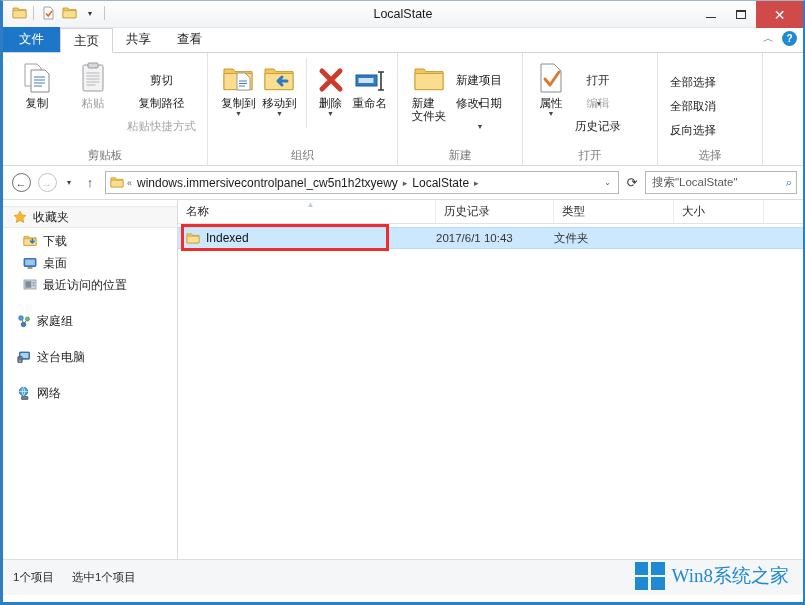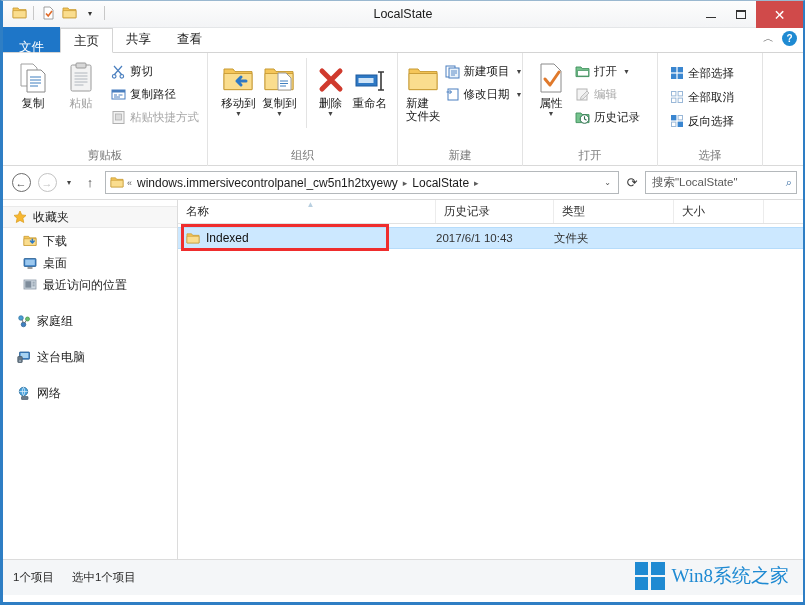--- a/index.html
+++ b/index.html
@@ -49,21 +49,21 @@
     background: #ffffff;
     border-bottom: 1px solid #d4d4d4;
     display: flex; align-items: flex-end;
   }
   .tab {
     height: 25px; line-height: 25px;
     padding: 0 13px;
     font-size: 12.5px; color: #222;
     cursor: pointer;
   }
-  .tab.file { background: #1e76c8; color: #fff; font-weight: normal; padding: 8px 16px; }
+  .tab.file { background: #1e76c8; color: #fff; font-weight: normal; padding: 0 16px; }
   .tab.active { background: #fff; border: 1px solid #d4d4d4; border-bottom: 1px solid #fff; position: relative; z-index: 2; margin-bottom: -1px; }
   .tabstrip .right { position: absolute; right: 6px; top: 3px; display: flex; align-items: center; gap: 8px; }
   .chev-up { font-size: 11px; color: #5a5a5a; cursor: pointer; }
   .help-icon {
     width: 15px; height: 15px; border-radius: 50%;
     background: #1f8ad2; color: #fff;
     font-size: 10px; font-weight: bold;
     display: flex; align-items: center; justify-content: center;
     cursor: pointer;
   }
@@ -79,21 +79,21 @@
   .rgroup-body { flex: 1; display: flex; align-items: flex-start; padding: 5px 6px 0 6px; }
   .rgroup-label { height: 18px; line-height: 14px; text-align: center; font-size: 11.5px; color: #7a7a7a; }
 
   .bigbtn { width: 56px; display: flex; flex-direction: column; align-items: center; cursor: pointer; padding-top: 2px; }
   .bigbtn .glyph { height: 34px; display: flex; align-items: flex-end; justify-content: center; }
   .bigbtn .lbl { font-size: 11.5px; color: #1a1a1a; margin-top: 3px; text-align: left; line-height: 13px; }
   .bigbtn.disabled .lbl { color: #a0a0a0; }
   .caret { font-size: 7px; color: #444; line-height: 6px; margin-top: 1px; }
 
   .smallcol { display: flex; flex-direction: column; gap: 3px; padding-top: 3px; }
-  .smallbtn { display: flex; align-items: center; gap: 4px; cursor: pointer; height: 20px; padding: 0 2px; }
+  .smallbtn { display: flex; align-items: center; gap: 12px; cursor: pointer; height: 20px; padding: 0 2px; flex-direction: column; }
   .smallbtn .lbl { font-size: 11.5px; color: #1a1a1a; white-space: nowrap; }
   .smallbtn.disabled .lbl { color: #a7a7a7; }
   .smallbtn .dd { font-size: 7px; color: #444; margin-left: 2px; }
 
   
   .addrbar { height: 33px; display: flex; align-items: center; padding: 0 6px; background: #ffffff; gap: 2px; }
   .navbtn { width: 24px; height: 24px; display: flex; align-items: center; justify-content: center; cursor: pointer; }
   .navcircle { width: 19px; height: 19px; border-radius: 50%; border: 1px solid #6d6d6d; display: flex; align-items: center; justify-content: center; font-size: 11px; color: #4a4a4a; }
   .navcircle.dis { border-color: #c3c3c3; color: #c3c3c3; }
   .recent { width: 16px; display: flex; align-items: center; justify-content: center; font-size: 8px; color: #444; cursor: pointer; }
@@ -292,38 +292,38 @@
       <div class="rgroup-label">剪贴板</div>
     </div>
 
     <div class="rgroup" style="width:190px;">
       <div class="rgroup-body" style="padding-left:10px;">
         <div class="bigbtn" style="width:46px;">
           <div class="glyph">
             <svg width="32" height="30" viewBox="0 0 32 30">
                 <path d="M2 5h9l2 2.6h17v18H2z" fill="#f5c65a" stroke="#c79a33" stroke-width="1"></path>
                 <path d="M2 9.5h28V25.6H2z" fill="#fadd8e" stroke="#c79a33" stroke-width="0.9"></path>
-                <path d="M24 17h-9m0 0l4-4m-4 4l4 4" stroke="#2e79c5" stroke-width="3" fill="none" stroke-linecap="round" stroke-linejoin="round"></path>
-              </svg>
-          </div>
-          <div class="lbl">移动到</div>
-          <div class="caret">▼</div>
-        </div>
-        <div class="bigbtn" style="width:46px;">
-          <div class="glyph">
-            <svg width="32" height="30" viewBox="0 0 32 30">
-                <path d="M2 5h9l2 2.6h17v18H2z" fill="#f5c65a" stroke="#c79a33" stroke-width="1"></path>
-                <path d="M2 9.5h28V25.6H2z" fill="#fadd8e" stroke="#c79a33" stroke-width="0.9"></path>
                 <path d="M15 9h8l5 5v12h-13z" fill="#fff" stroke="#9a9a9a" stroke-width="1"></path>
                 <g stroke="#3f7fbf" stroke-width="1">
                   <path d="M17 17h8M17 19.5h8M17 22h6"></path>
                 </g>
               </svg>
           </div>
           <div class="lbl">复制到</div>
+          <div class="caret">▼</div>
+        </div>
+        <div class="bigbtn" style="width:46px;">
+          <div class="glyph">
+            <svg width="32" height="30" viewBox="0 0 32 30">
+                <path d="M2 5h9l2 2.6h17v18H2z" fill="#f5c65a" stroke="#c79a33" stroke-width="1"></path>
+                <path d="M2 9.5h28V25.6H2z" fill="#fadd8e" stroke="#c79a33" stroke-width="0.9"></path>
+                <path d="M24 17h-9m0 0l4-4m-4 4l4 4" stroke="#2e79c5" stroke-width="3" fill="none" stroke-linecap="round" stroke-linejoin="round"></path>
+              </svg>
+          </div>
+          <div class="lbl">移动到</div>
           <div class="caret">▼</div>
         </div>
         <div style="width:1px;height:70px;background:#e3e3e3;margin:0 6px;"></div>
         <div class="bigbtn" style="width:40px;">
           <div class="glyph">
             <svg width="28" height="28" viewBox="0 0 28 28">
                 <path d="M5 5l18 18M23 5L5 23" stroke="#d03a2d" stroke-width="5" stroke-linecap="round"></path>
               </svg>
           </div>
           <div class="lbl">删除</div>

